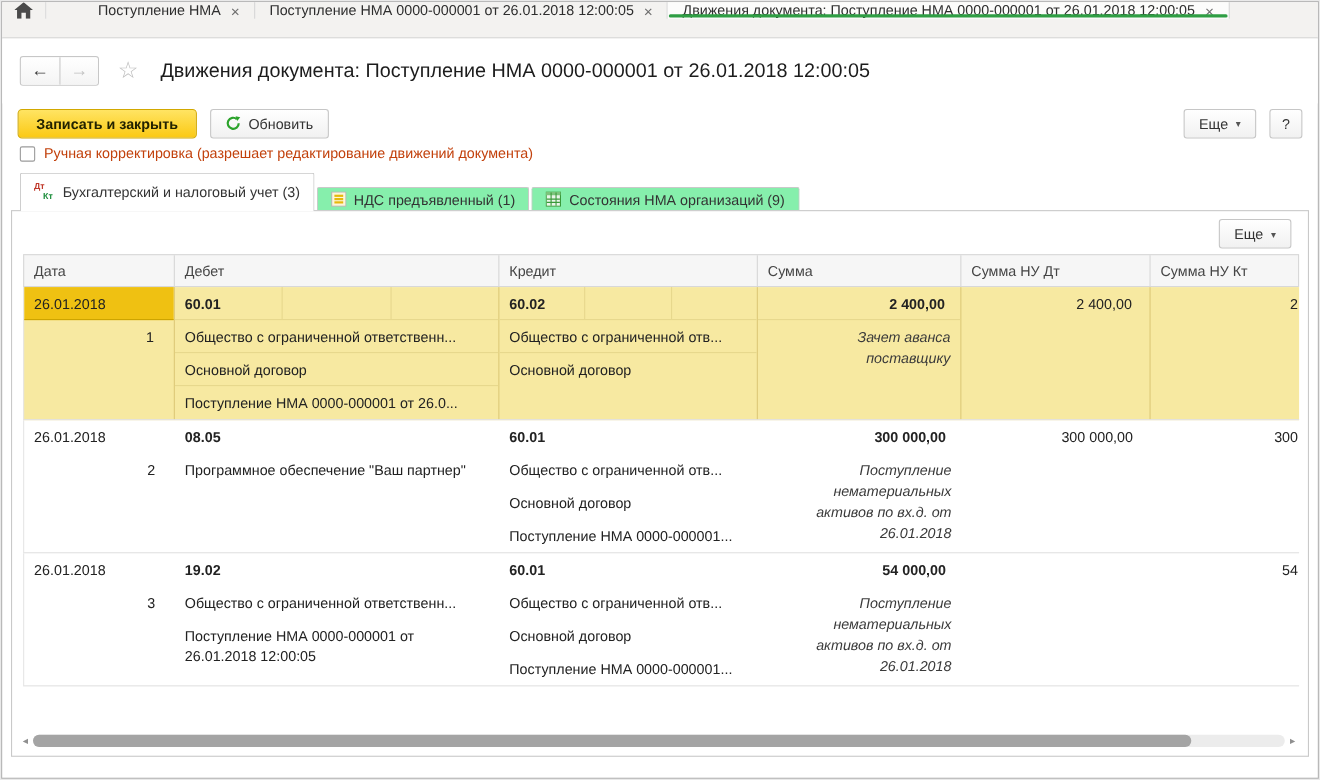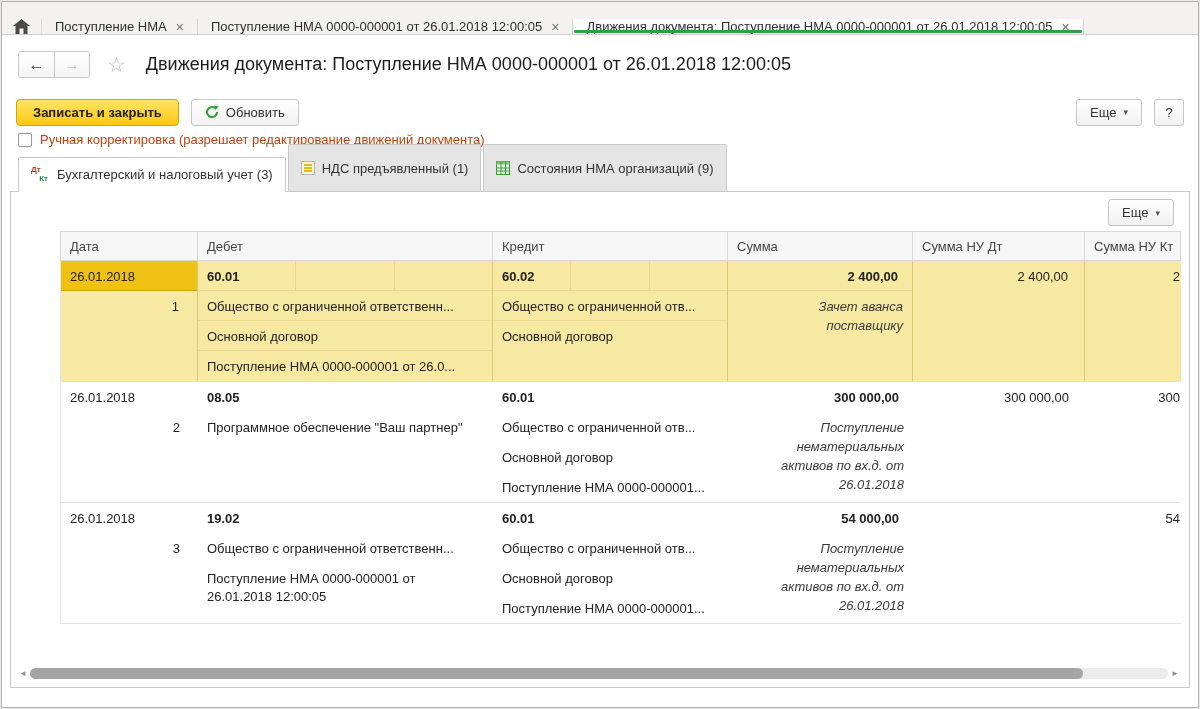--- a/index.html
+++ b/index.html
@@ -1,20 +1,20 @@
 <!DOCTYPE html>
 <html><head>
 <meta charset="utf-8">
 <style>
   * { margin:0; padding:0; box-sizing:border-box; }
   html,body { width:1200px; height:709px; background:#e9e9e9; font-family:"Liberation Sans", sans-serif; overflow:hidden; }
   .window { width:1198px; height:707px; margin:1px auto 0; background:#fff; border:1px solid #b2b2b2; display:flex; flex-direction:column; }
 
   
-  .tabbar { height:33px; background:#f3f2f0; border-bottom:1px solid #cfcfcf; display:flex; align-items:flex-end; flex-shrink:0; }
+  .tabbar { height:33px; background:#f3f2f0; border-bottom:1px solid #cfcfcf; display:flex; align-items:flex-start; flex-shrink:0;gap:34px; }
   .home-btn { width:40px; display:flex; align-items:center; justify-content:center; border-right:1px solid #dcdcdc; cursor:pointer; }
   .ttab { display:flex; align-items:center; gap:9px; padding:0 13px; border-right:1px solid #d6d6d6; font-size:13px; color:#2e2e2e; position:relative; white-space:nowrap; cursor:pointer; }
   .ttab.active { background:#fcfcfb; }
   .ttab.active::after { content:''; position:absolute; left:1px; right:1px; bottom:1px; height:3px; background:#2f9e44; border-radius:2px; }
   .ttab .x { color:#707070; font-size:14px; line-height:1; }
 
   
   .titlebar { height:59px; display:flex; align-items:center; padding:0 16px; flex-shrink:0; background:#fff; }
   .navbtns { display:flex; border:1px solid #c7c7c7; border-radius:3px; overflow:hidden; height:27px; }
   .navbtn { width:35px; display:flex; align-items:center; justify-content:center; background:linear-gradient(#ffffff,#f4f4f4); font-size:16px; cursor:pointer; }
@@ -31,35 +31,35 @@
   .btn .caret { font-size:9px; color:#555; }
   .btn-help { width:30px; justify-content:center; padding:0; }
   .spacer { flex:1; }
 
   
   .checkrow { display:flex; align-items:center; gap:8px; padding:2px 16px 8px; font-size:13px; color:#c2410c; flex-shrink:0; }
   .checkbox { width:14px; height:14px; background:#fff; border:1px solid #9b9b9b; border-radius:2px; cursor:pointer; flex-shrink:0; }
 
   
   .doctabs { display:flex; align-items:flex-end; padding-left:16px; height:36px; flex-shrink:0; position:relative; z-index:3; }
-  .dtab { display:flex; align-items:center; gap:7px; height:47px; padding:0 12px; background:#e5e5e5; border:1px solid #c9c9c9; border-bottom:none; border-radius:2px 2px 0 0; margin-right:2px; font-size:13px; color:#333; cursor:pointer; white-space:nowrap; }
+  .dtab { display:flex; align-items:center; gap:7px; height:21px; padding:0 12px; background:#86efac; border:1px solid #c9c9c9; border-bottom:none; border-radius:2px 2px 0 0; margin-right:2px; font-size:13px; color:#333; cursor:pointer; white-space:nowrap; }
   .dtab.active { background:#fff; height:35px; margin-bottom:-1px; padding-bottom:1px; }
 
   .ic-dtkt { width:19px; height:17px; position:relative; flex-shrink:0; font-weight:bold; font-size:8px; line-height:1; }
   .ic-dtkt .dt { position:absolute; top:0; left:0; color:#c0392b; }
   .ic-dtkt .kt { position:absolute; bottom:0; right:2px; color:#1e8f3e; }
   .ic-box { width:14px; height:14px; flex-shrink:0; }
 
   
   .panel { margin:0 8px; border:1px solid #c9c9c9; background:#fff; position:relative; height:497px; flex-shrink:0; overflow:hidden; }
   .panel-more { position:absolute; top:7px; right:15px; }
 
   
   .mtable { position:absolute; left:10px; top:39px; width:1160px; }
-  .grid6 { display:grid; grid-template-columns:137px 295px 235px 185px 172px 1fr;margin-left:39px; }
+  .grid6 { display:grid; grid-template-columns:137px 295px 235px 185px 172px 1fr; }
   .thead { background:#f6f6f6; border:1px solid #d8d8d8; height:30px; }
   .th { display:flex; align-items:center; padding:0 9px; border-right:1px solid #d8d8d8; font-size:13px; color:#454545; overflow:hidden; white-space:nowrap; }
   .th:last-child { border-right:none; }
 
   .trow { border-bottom:1px solid #e2e2e2; border-left:1px solid #e6e6e6; font-size:13px; color:#222; line-height:18px; }
   .cell { overflow:hidden; }
   .entry { min-height:30px; padding:7px 9px 4px; }
   .acc { font-weight:bold; }
   .datecell { min-height:30px; padding:7px 9px 4px; }
   .rownum { text-align:right; padding:7px 18px 4px; min-height:30px; }

